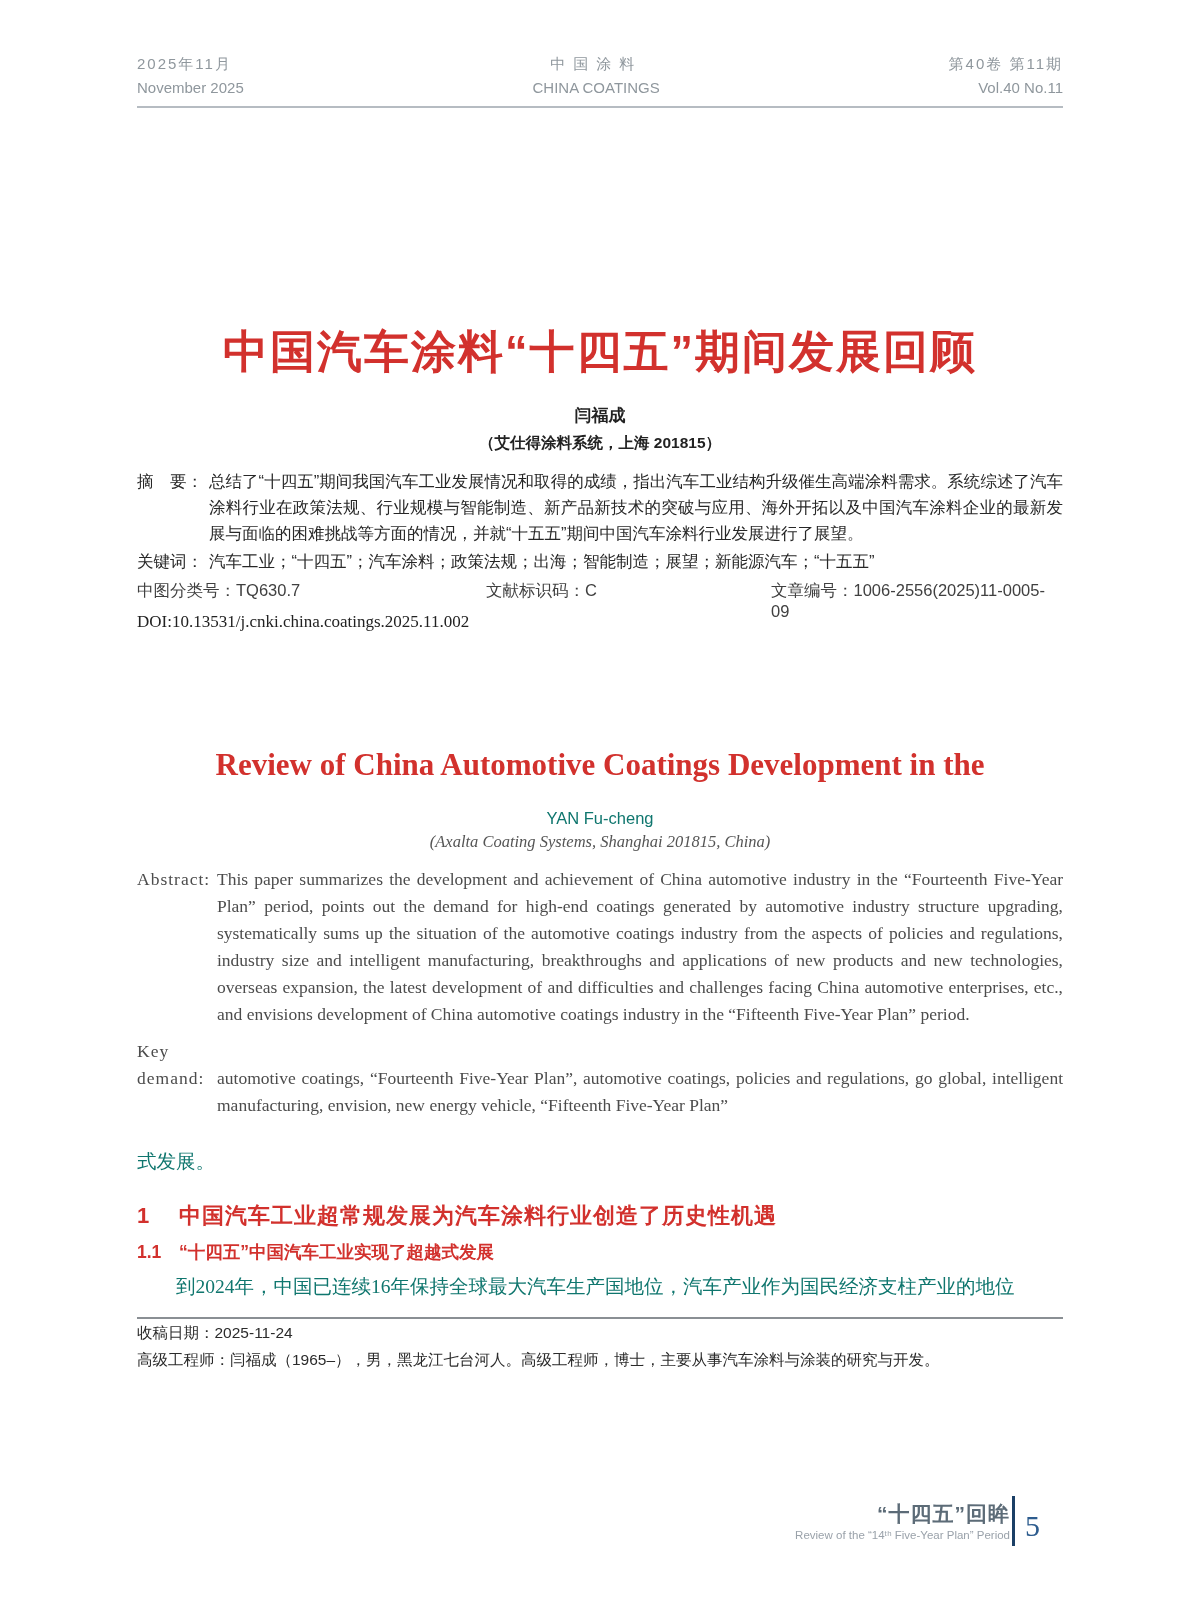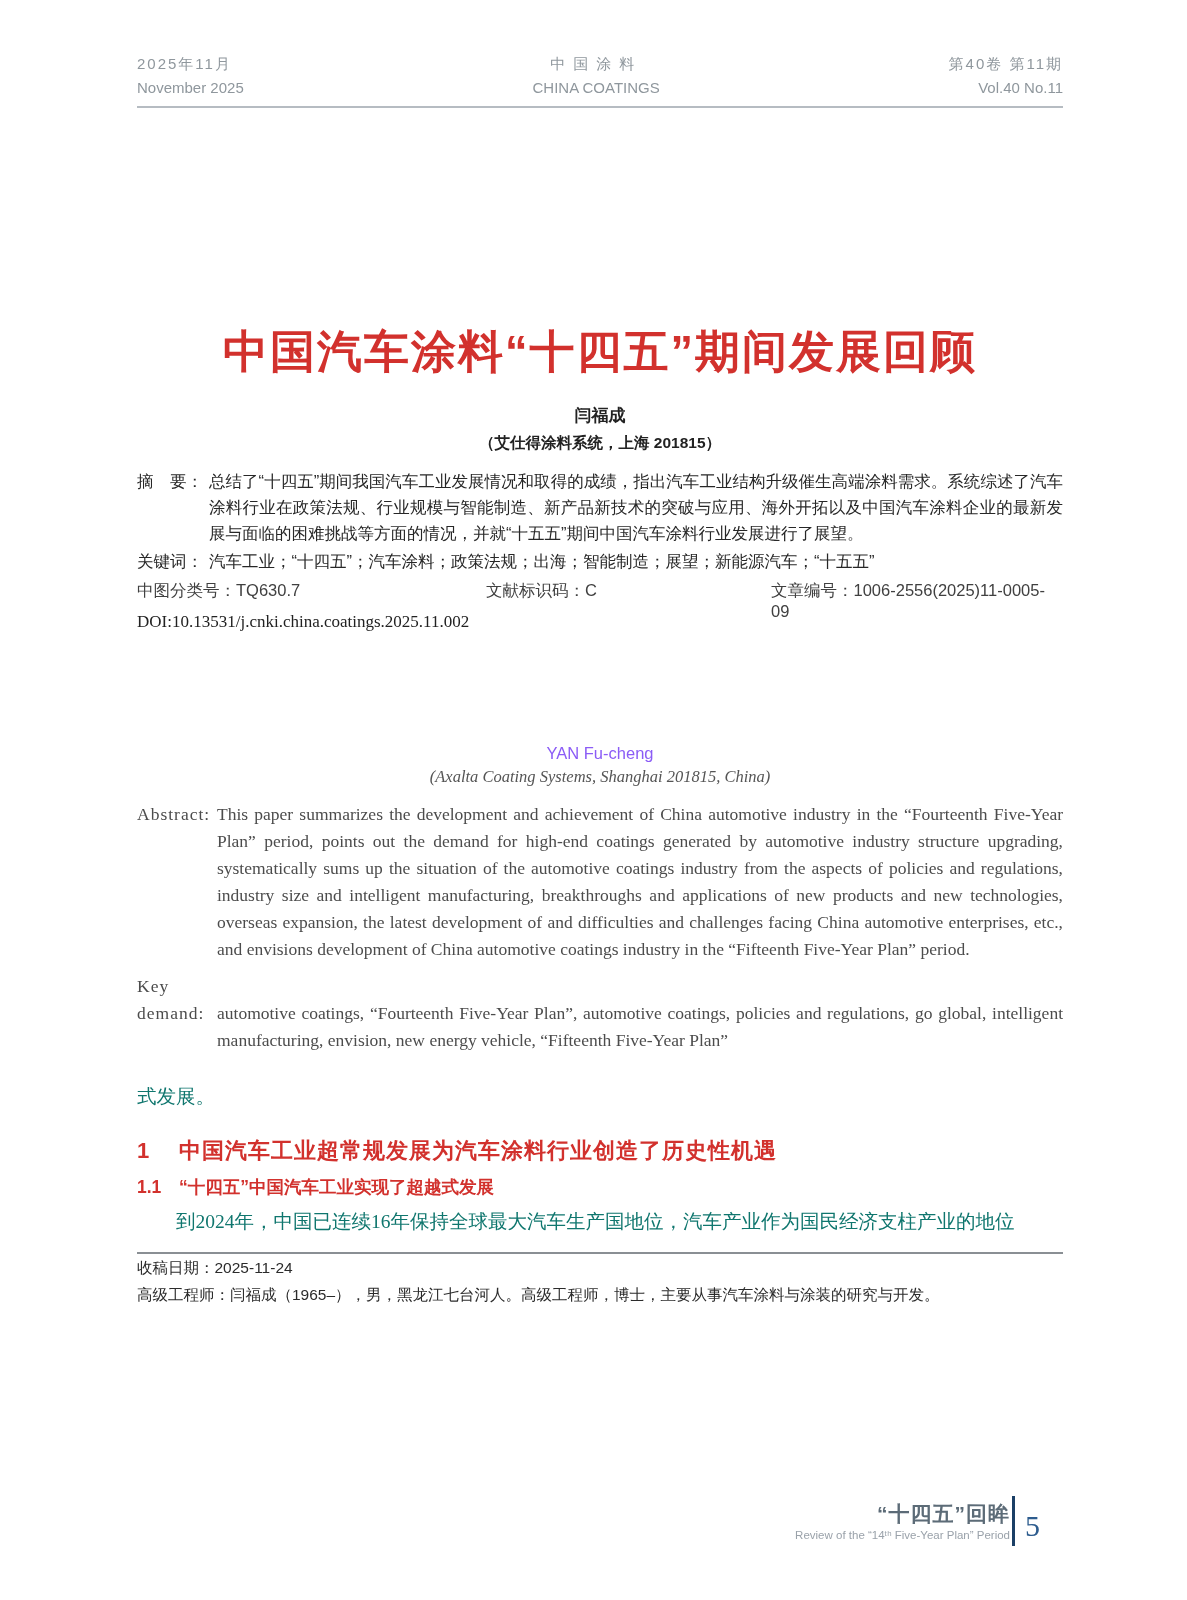--- a/index.html
+++ b/index.html
@@ -29,21 +29,21 @@
   .kw-zh{margin-top:2px;font-size:16.5px;color:#272727;line-height:26px;}
   .class-row{margin-top:6px;position:relative;height:26px;font-size:16.5px;color:#404040;}
   .class-row .c1{position:absolute;left:0;}
   .class-row .c2{position:absolute;left:349px;}
   .class-row .c3{position:absolute;left:634px;}
   .doi{margin-top:6px;font-family:"Liberation Serif",serif;font-size:17px;color:#222;}
   
   .title-en{margin:112px 0 0;text-align:center;color:var(--red,#d2312d);
             font-family:"Liberation Serif",serif;font-weight:bold;
             font-size:31px;line-height:41px;}
-  .author-en{text-align:center;font-size:16.5px;color:#8b5cf6;}
+  .author-en{margin-top:24px;text-align:center;font-size:16.5px;color:#0f766e;}
   .affil-en{margin-top:4px;text-align:center;font-family:"Liberation Serif",serif;
             font-style:italic;font-size:16.5px;color:#555;}
   .hang-en{padding-left:80px;text-indent:-80px;}
   .lbl-en{display:inline-block;width:80px;text-indent:0;letter-spacing:1px;}
   .abs-en{margin-top:14px;font-family:"Liberation Serif",serif;font-size:17.5px;
           color:#4c4c4c;line-height:27px;text-align:justify;}
   .kw-en{margin-top:10px;font-family:"Liberation Serif",serif;font-size:17.5px;
          color:#4c4c4c;line-height:27px;text-align:justify;}
   
   .cols{display:flex;gap:28px;margin-top:28px;}
@@ -106,20 +106,21 @@
   </div>
 
   <div class="class-row">
     <span class="c1"><span>中图分类号：</span><span>TQ630.7</span></span>
     <span class="c2"><span>文献标识码：</span><span>C</span></span>
     <span class="c3"><span>文章编号：</span><span>1006-2556(2025)11-0005-09</span></span>
   </div>
   <div class="doi">DOI:10.13531/j.cnki.china.coatings.2025.11.002</div>
 
   <h2 class="title-en">
+    <div>Review of China Automotive Coatings Development in the</div>
   </h2>
   <div class="author-en">YAN Fu-cheng</div>
   <div class="affil-en">(Axalta Coating Systems, Shanghai 201815, China)</div>
 
   <div class="abs-en hang-en">
     <span class="lbl-en">Abstract:</span><span>This paper summarizes the development and achievement of China automotive industry in the “Fourteenth Five-Year Plan” period, points out the demand for high-end coatings generated by automotive industry structure upgrading, systematically sums up the situation of the automotive coatings industry from the aspects of policies and regulations, industry size and intelligent manufacturing, breakthroughs and applications of new products and new technologies, overseas expansion, the latest development of and difficulties and challenges facing China automotive enterprises, etc., and envisions development of China automotive coatings industry in the “Fifteenth Five-Year Plan” period.</span>
   </div>
   <div class="kw-en hang-en">
     <span class="lbl-en">Key demand:</span><span>automotive coatings, “Fourteenth Five-Year Plan”, automotive coatings, policies and regulations, go global, intelligent manufacturing, envision, new energy vehicle, “Fifteenth Five-Year Plan”</span>
   </div>

